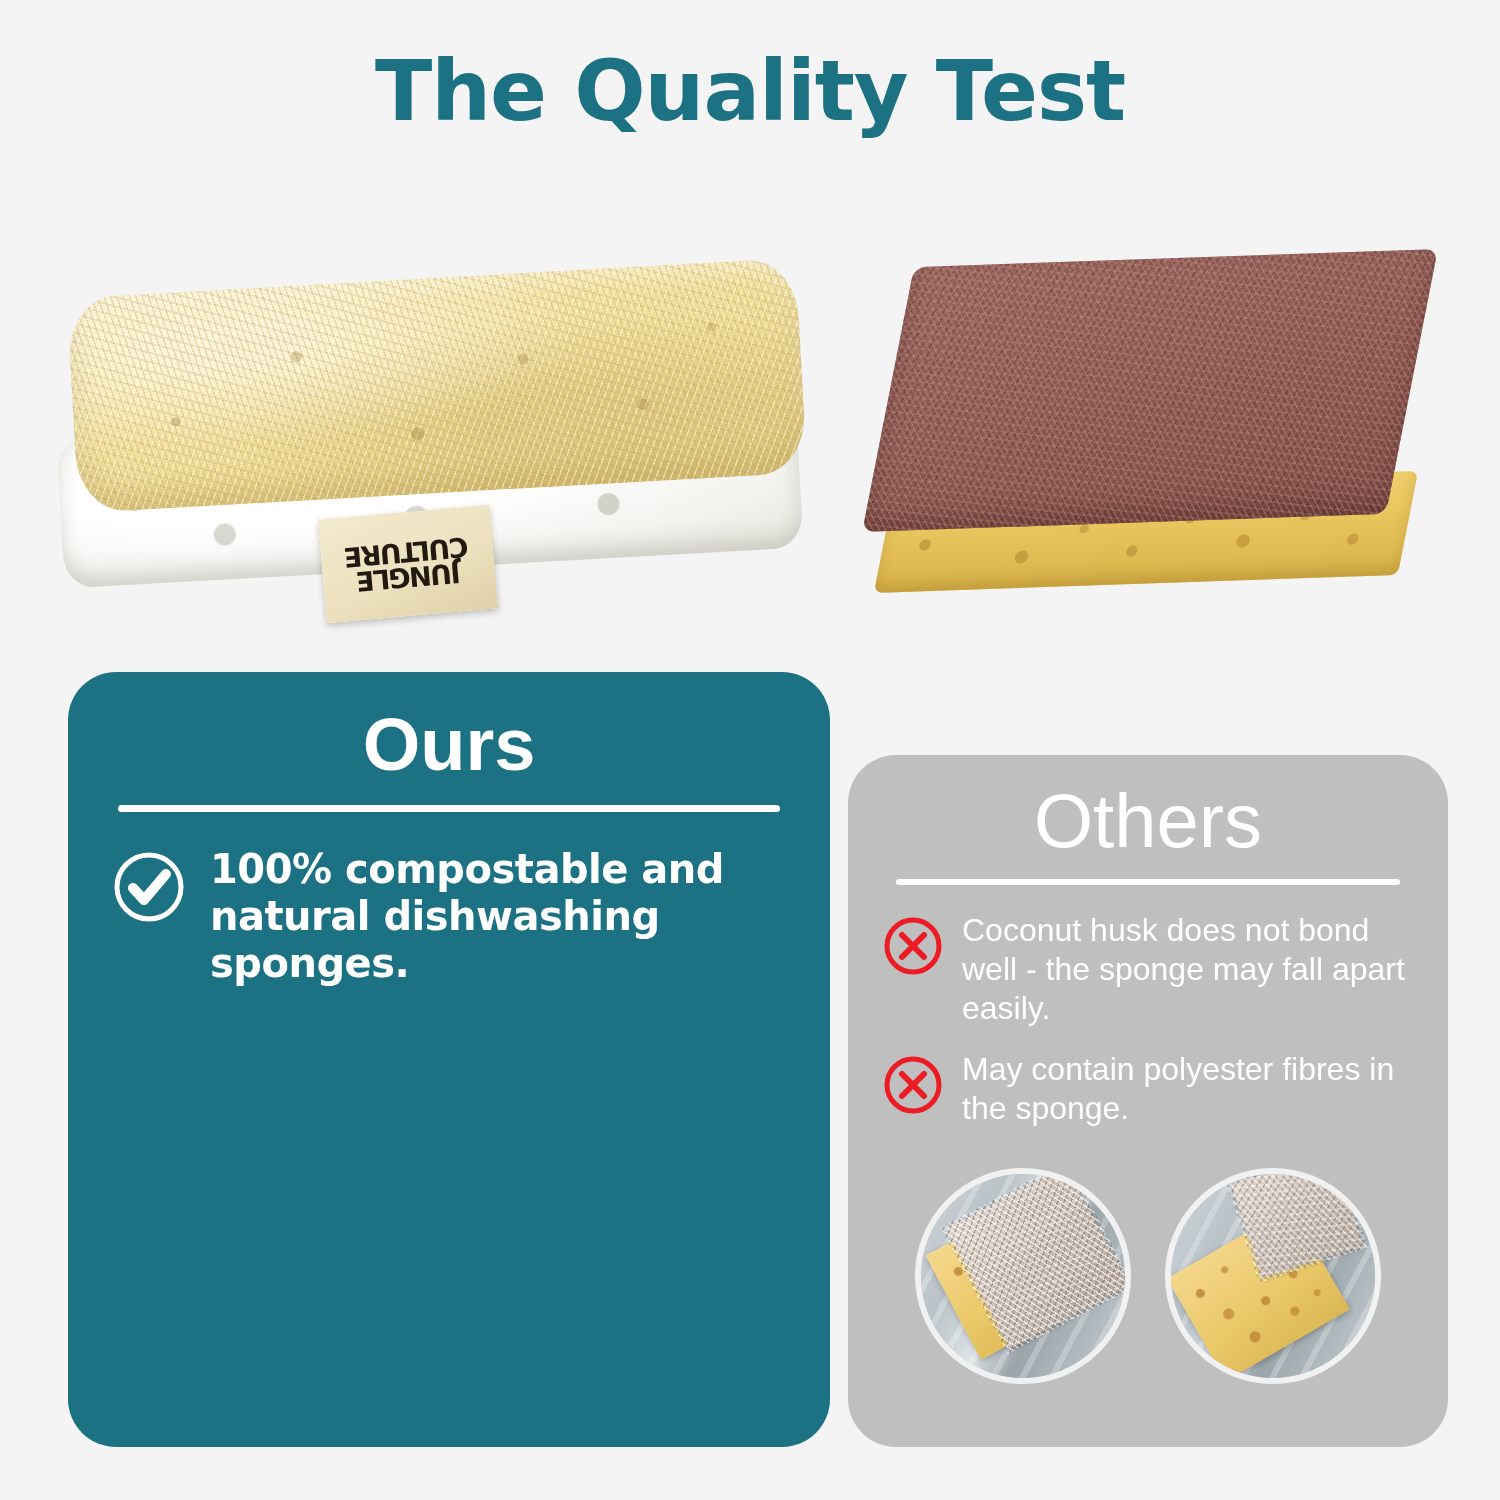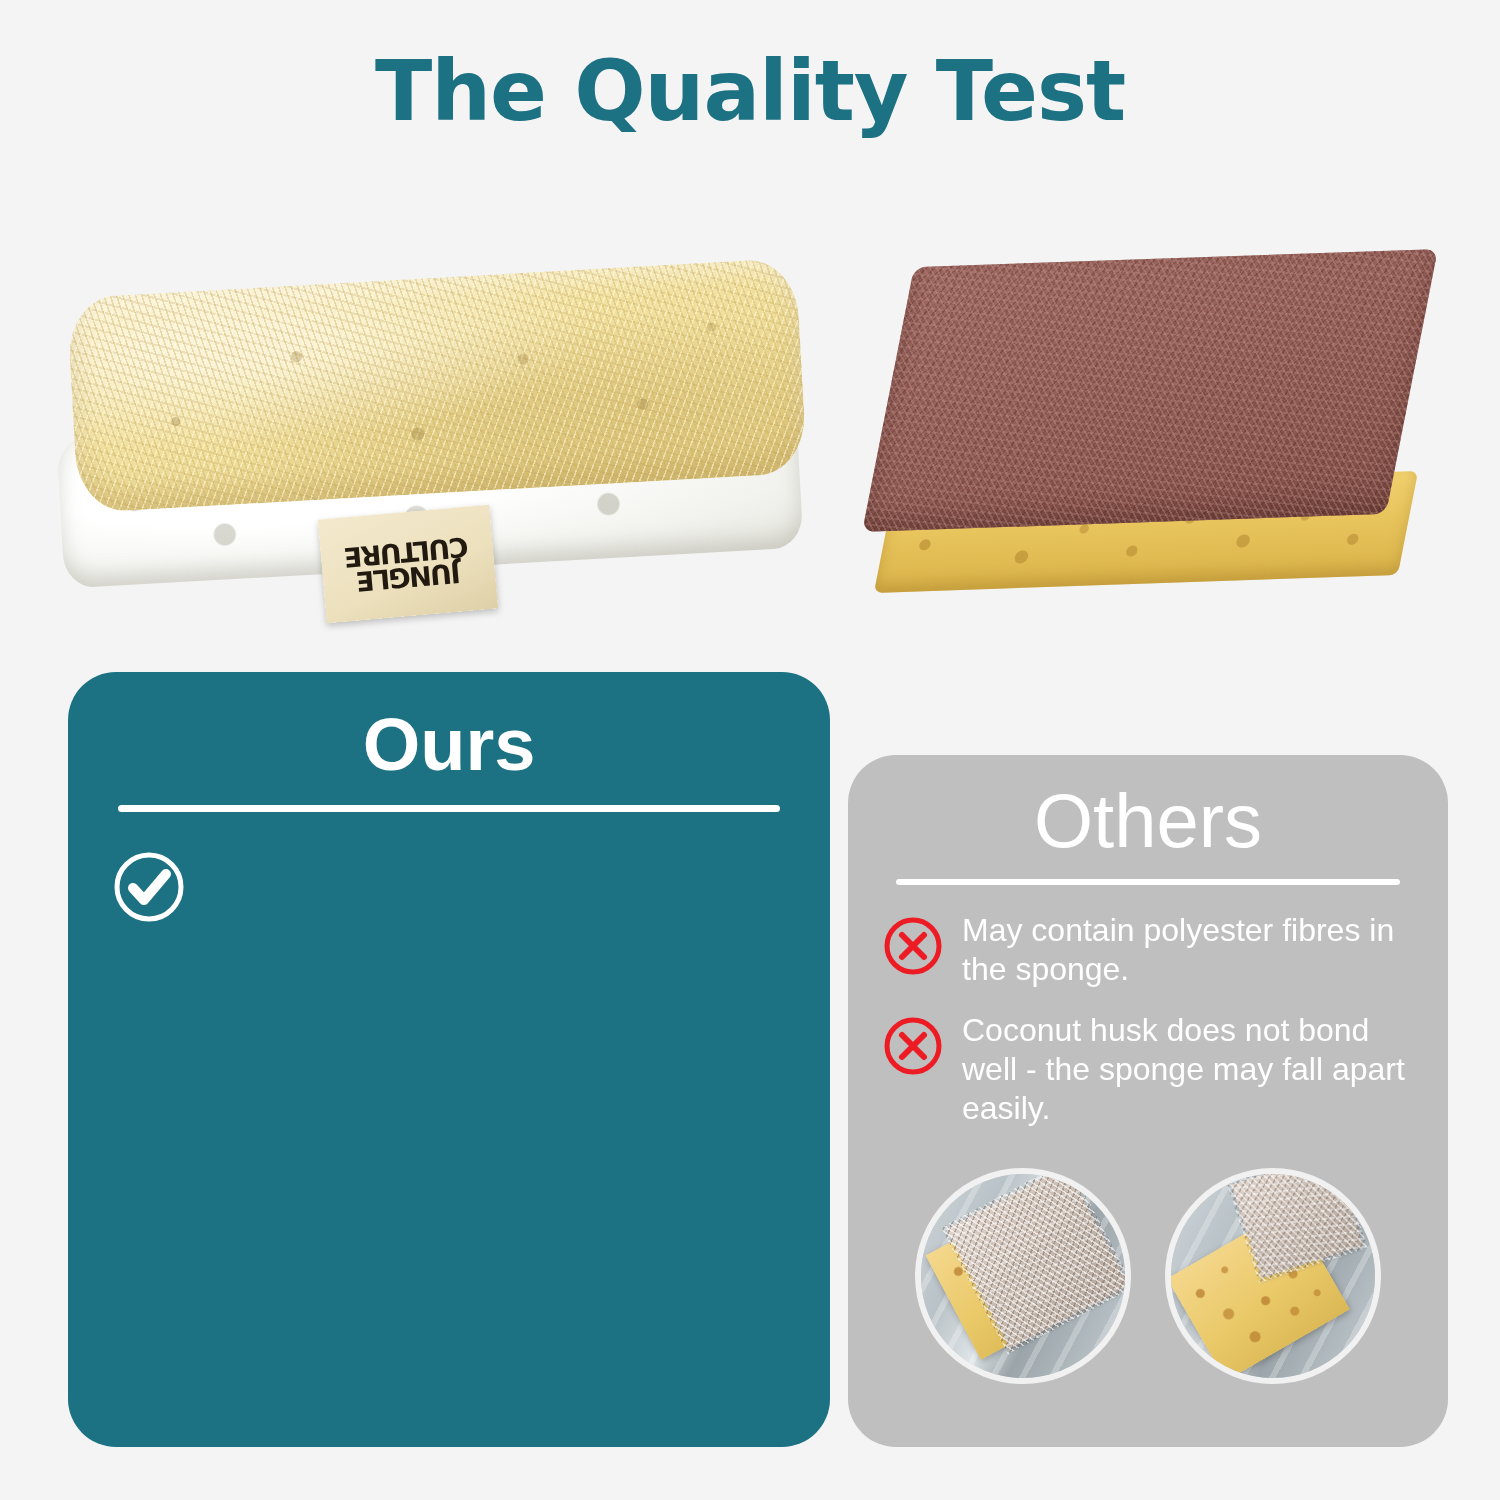--- a/index.html
+++ b/index.html
@@ -408,48 +408,49 @@
 
   <div id="ours-divider"></div>
 
   <div class="ours-item">
     <span class="check-icon">
       <svg viewBox="0 0 74 74" width="74" height="74">
         <circle cx="37" cy="37" r="32" fill="none" stroke="#ffffff" stroke-width="5"></circle>
         <path d="M21 38 L32 50 L54 24" fill="none" stroke="#ffffff" stroke-width="10" stroke-linecap="round" stroke-linejoin="round"></path>
       </svg>
     </span>
+    <span class="ours-item-text">100% compostable and natural dishwashing sponges.</span>
   </div>
 
 </div>
 
 <div id="others-panel">
 
   <div id="others-heading">Others</div>
 
   <div id="others-divider"></div>
+
+  <div class="others-item">
+    <span class="x-icon">
+      <svg viewBox="0 0 62 62" width="62" height="62">
+        <circle cx="31" cy="31" r="26" fill="none" stroke="#ED1C24" stroke-width="5"></circle>
+        <path d="M20 20 L42 42 M42 20 L20 42" fill="none" stroke="#ED1C24" stroke-width="6" stroke-linecap="round"></path>
+      </svg>
+    </span>
+    <span class="others-item-text">Coconut husk does not bond well - the sponge may fall apart easily.</span>
+  </div>
 
   <div class="others-item">
     <span class="x-icon">
       <svg viewBox="0 0 62 62" width="62" height="62">
         <circle cx="31" cy="31" r="26" fill="none" stroke="#ED1C24" stroke-width="5"></circle>
         <path d="M20 20 L42 42 M42 20 L20 42" fill="none" stroke="#ED1C24" stroke-width="6" stroke-linecap="round"></path>
       </svg>
     </span>
     <span class="others-item-text">May contain polyester fibres in the sponge.</span>
-  </div>
-
-  <div class="others-item">
-    <span class="x-icon">
-      <svg viewBox="0 0 62 62" width="62" height="62">
-        <circle cx="31" cy="31" r="26" fill="none" stroke="#ED1C24" stroke-width="5"></circle>
-        <path d="M20 20 L42 42 M42 20 L20 42" fill="none" stroke="#ED1C24" stroke-width="6" stroke-linecap="round"></path>
-      </svg>
-    </span>
-    <span class="others-item-text">Coconut husk does not bond well - the sponge may fall apart easily.</span>
   </div>
 
   <div id="evidence-photos">
     <div class="evidence-circle">
       <div class="sink-bg"></div>
       <div class="ev-sponge pores" id="ev1-sponge"></div>
       <div class="ev-fray" id="ev1-fray"></div>
     </div>
     <div class="evidence-circle">
       <div class="sink-bg"></div>

